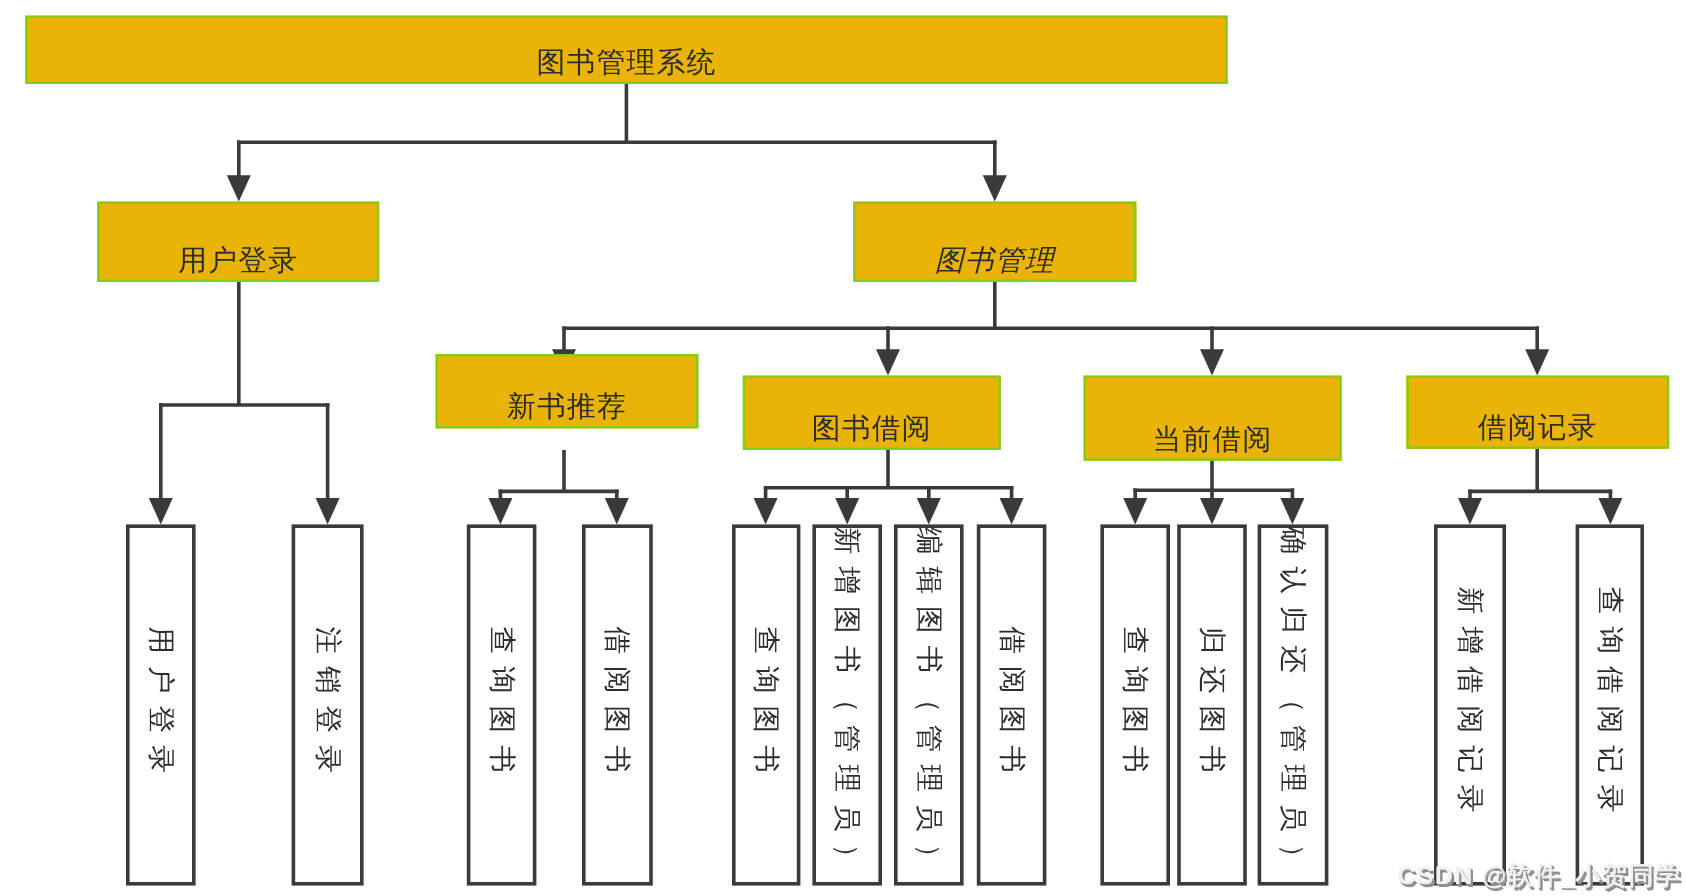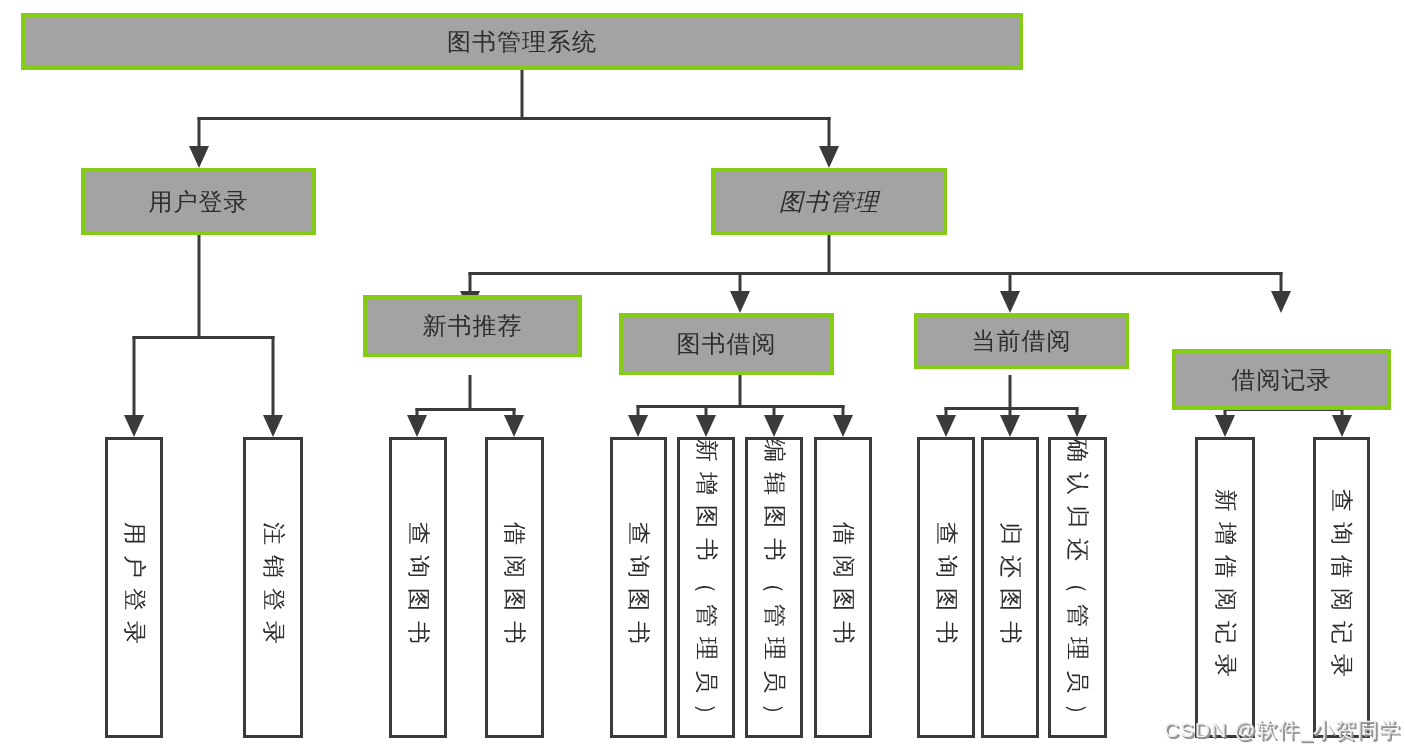--- a/index.html
+++ b/index.html
@@ -18,24 +18,24 @@
   #edges {
     position: absolute;
     left: 0; top: 0;
     width: 1405px;
     height: 747px;
     pointer-events: none;
   }
   .node {
     position: absolute;
     box-sizing: border-box;
-    background: #a3a3a3;
-    border: 4px solid #84cc16;
+    background: #eab308;
+    border: 2px solid #84cc16;
     display: flex;
-    align-items: center;
+    align-items: flex-end;
     justify-content: center;
     color: #2d2d2d;
     font-size: 24px;
     letter-spacing: 1px;
     white-space: nowrap;
   }
   .leaf {
     position: absolute;
     box-sizing: border-box;
     background: #ffffff;
@@ -54,21 +54,21 @@
     font-size: 23px;
     letter-spacing: 10px;
     line-height: 1;
     white-space: nowrap;
   }
   #watermark {
     position: absolute;
     right: 4px;
     bottom: 3px;
     font-size: 21px;
-    font-weight: normal;
+    font-weight: bold;
     color: #f0f0f0;
     text-shadow: 2px 2px 0 #8f8f8f, 1px 1px 0 #a5a5a5;
     letter-spacing: 1px;
     white-space: nowrap;
     margin-top: 22px;
   }
   svg line, svg polyline { stroke: #3a3a3a; stroke-width: 3; fill: none; }
   svg polygon { fill: #3a3a3a; stroke: none; }
 </style>
 </head>
@@ -162,24 +162,24 @@
   <div class="node" style="left:711px; top:168px; width:236px; height:67px;font-style:italic;">
     <span>图书管理</span>
   </div>
 
   <div class="node" style="left:363px; top:295px; width:219px; height:62px;">
     <span>新书推荐</span>
   </div>
   <div class="node" style="left:619px; top:313px; width:215px; height:62px;">
     <span>图书借阅</span>
   </div>
-  <div class="node" style="left:903px; top:313px; width:215px; height:56px;margin-left:11px;">
+  <div class="node" style="left:903px; top:313px; width:215px; height:71px;">
     <span>当前借阅</span>
   </div>
-  <div class="node" style="left:1172px; top:313px; width:219px; height:61px;margin-top:36px;">
+  <div class="node" style="left:1172px; top:313px; width:219px; height:61px;">
     <span>借阅记录</span>
   </div>
 
   <div class="leaf" style="left:105px; width:58px;">
     <span class="vtext">用户登录</span>
   </div>
   <div class="leaf" style="left:243px; width:60px;">
     <span class="vtext">注销登录</span>
   </div>
 

